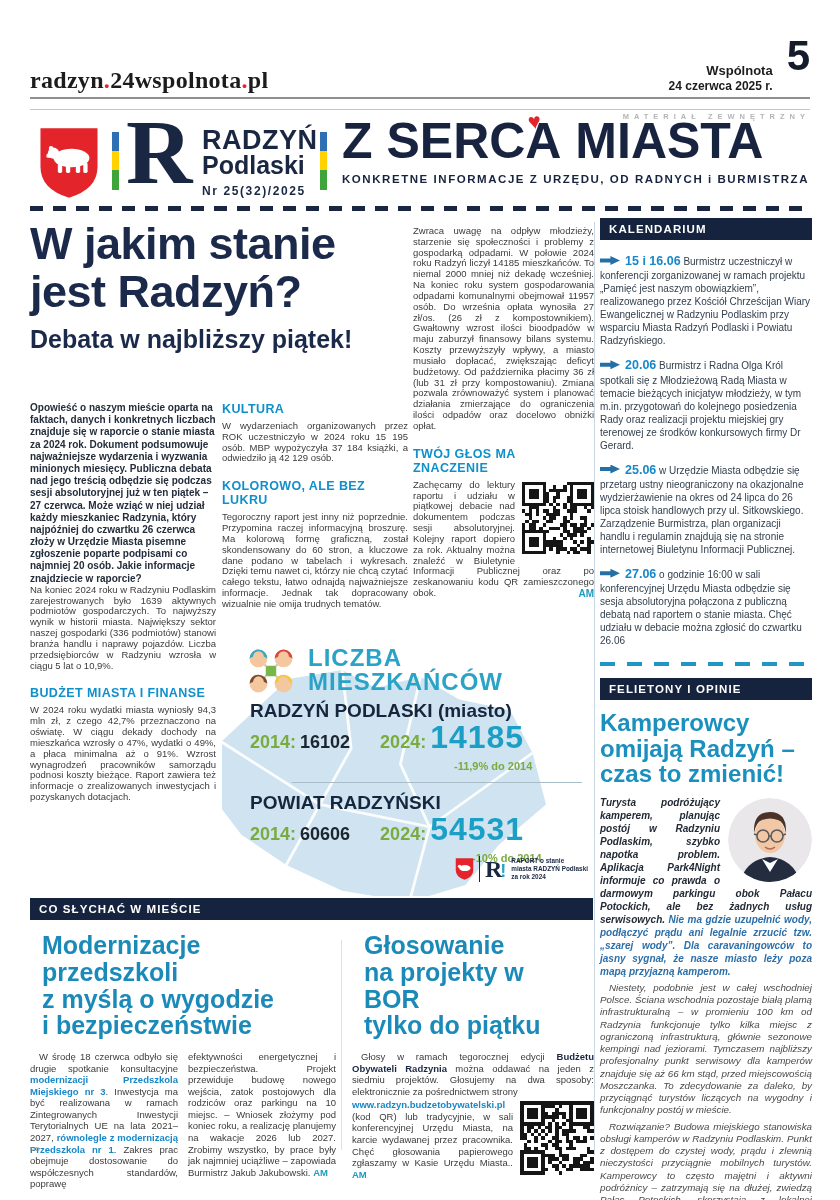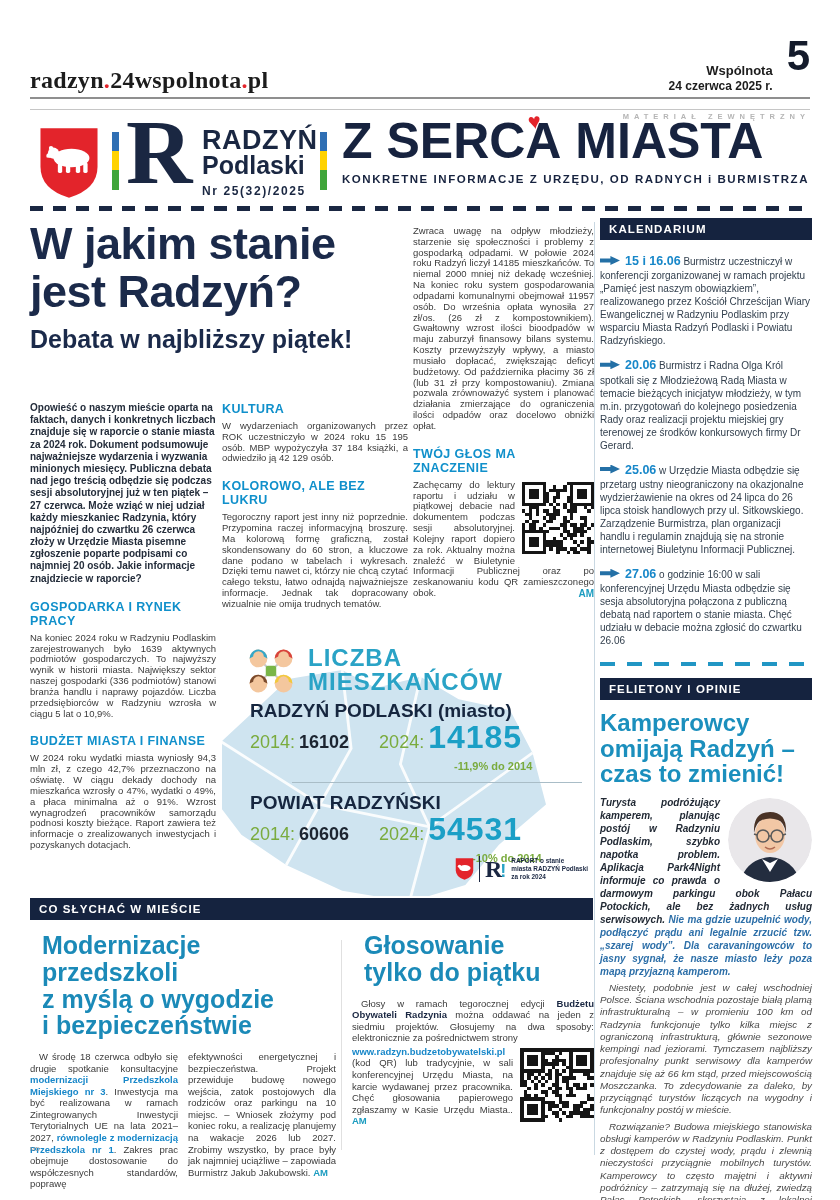--- a/index.html
+++ b/index.html
@@ -56,21 +56,21 @@
   .am{float:right;color:#1b9cc0;font-weight:800;font-size:10px;}
 
   
   .info{left:222px;top:640px;width:372px;height:256px;overflow:hidden;}
   .info-map{position:absolute;left:-12px;top:30px;}
   .info-icon{position:absolute;left:26px;top:8px;}
   .info-title{position:absolute;left:86px;top:6px;color:#2aa3c6;font-weight:800;font-size:24px;line-height:1.02;letter-spacing:1px;}
   .info-city-label{position:absolute;left:28px;top:60px;font-size:19px;font-weight:800;color:#16263f;}
   .info-row{position:absolute;left:28px;display:flex;align-items:baseline;}
   .row1{top:83px;} .row2{top:175px;}
-  .g-label{color:#7aab3e;font-weight:400;font-size:18px;margin-right:4px;}
+  .g-label{color:#7aab3e;font-weight:700;font-size:18px;margin-right:4px;}
   .n-old{color:#1c2430;font-weight:800;font-size:18px;margin-right:30px;}
   .n-big{color:#1b9fc6;font-weight:800;font-size:32px;letter-spacing:1px;line-height:.9;}
   .change{position:absolute;color:#7aab3e;font-weight:700;font-size:11px;}
   .ch1{left:232px;top:120px;} .ch2{left:250px;top:212px;}
   .info-div{position:absolute;left:70px;right:12px;top:142px;border-top:1px solid #a9bdc7;}
   .info-powiat{position:absolute;left:28px;top:152px;font-size:19px;font-weight:800;color:#16263f;}
   .rlogo{position:absolute;right:6px;top:216px;display:flex;align-items:center;gap:5px;}
   .rlogo-sep{width:1px;height:26px;background:#1a2742;}
   .rlogo-r{font-family:"Liberation Serif",serif;font-size:24px;font-weight:700;color:#1a2742;line-height:1;}
   .rlogo-bang{color:#2aa3c6;font-weight:800;font-size:18px;margin-left:-2px;}
@@ -162,21 +162,20 @@
 <div class="abs headline-block">
   <h1 class="main-headline">
     <span style="display:block">W jakim stanie</span>
     <span style="display:block">jest Radzyń?</span>
   </h1>
   <h2 class="sub-headline">Debata w najbliższy piątek!</h2>
 </div>
 
 <div class="abs col col1">
   <p class="intro">Opowieść o naszym mieście oparta na faktach, danych i konkretnych liczbach znajduje się w raporcie o stanie miasta za 2024 rok. Dokument podsumowuje najważniejsze wydarzenia i wyzwania minionych miesięcy. Publiczna debata nad jego treścią odbędzie się podczas sesji absolutoryjnej już w ten piątek – 27 czerwca. Może wziąć w niej udział każdy mieszkaniec Radzynia, który najpóźniej do czwartku 26 czerwca złoży w Urzędzie Miasta pisemne zgłoszenie poparte podpisami co najmniej 20 osób. Jakie informacje znajdziecie w raporcie?</p>
-  <h3 class="sec-head">GOSPODARKA I RYNEK PRACY</h3>
   <p class="body-txt">Na koniec 2024 roku w Radzyniu Podlaskim zarejestrowanych było 1639 aktywnych podmiotów gospodarczych. To najwyższy wynik w historii miasta. Największy sektor naszej gospodarki (336 podmiotów) stanowi branża handlu i naprawy pojazdów. Liczba przedsiębiorców w Radzyniu wzrosła w ciągu 5 lat o 10,9%.</p>
   <h3 class="sec-head">BUDŻET MIASTA I FINANSE</h3>
   <p class="body-txt">W 2024 roku wydatki miasta wyniosły 94,3 mln zł, z czego 42,7% przeznaczono na oświatę. W ciągu dekady dochody na mieszkańca wzrosły o 47%, wydatki o 49%, a płaca minimalna aż o 91%. Wzrost wynagrodzeń pracowników samorządu podnosi koszty bieżące. Raport zawiera też informacje o zrealizowanych inwestycjach i pozyskanych dotacjach.</p>
 </div>
 
 <div class="abs col col2">
   <h3 class="sec-head first">KULTURA</h3>
   <p class="body-txt">W wydarzeniach organizowanych przez ROK uczestniczyło w 2024 roku 15 195 osób. MBP wypożyczyła 37 184 książki, a odwiedziło ją 42 129 osób.</p>
   <h3 class="sec-head">KOLOROWO, ALE BEZ LUKRU</h3>
   <p class="body-txt">Tegoroczny raport jest inny niż poprzednie. Przypomina raczej informacyjną broszurę. Ma kolorową formę graficzną, został skondensowany do 60 stron, a kluczowe dane podano w tabelach i wykresach. Dzięki temu nawet ci, którzy nie chcą czytać całego tekstu, łatwo odnajdą najważniejsze informacje. Jednak tak dopracowany wizualnie nie omija trudnych tematów.</p>
@@ -538,20 +537,21 @@
     <p class="small-txt indent c"><span class="seg-plain">W środę 18 czerwca odbyło się drugie spotkanie konsultacyjne </span><span class="seg-bold-blue">modernizacji Przedszkola Miejskiego nr 3</span><span class="seg-plain">. Inwestycja ma być realizowana w ramach Zintegrowanych Inwestycji Terytorialnych UE na lata 2021–2027, </span><span class="seg-bold-blue">równolegle z modernizacją Przedszkola nr 1</span><span class="seg-plain">. Zakres prac obejmuje dostosowanie do współczesnych standardów, poprawę</span></p>
     <p class="small-txt c"><span class="seg-plain">efektywności energetycznej i bezpieczeństwa. Projekt przewiduje budowę nowego wejścia, zatok postojowych dla rodziców oraz parkingu na 10 miejsc. – Wniosek złożymy pod koniec roku, a realizację planujemy na wakacje 2026 lub 2027. Zrobimy wszystko, by prace były jak najmniej uciążliwe – zapowiada Burmistrz Jakub Jakubowski.  </span><span class="seg-bold-teal">AM</span></p>
   </div>
 </div>
 
 <div class="abs vrule-bot"></div>
 
 <div class="abs article2">
   <h2 class="art-head">
     <span>Głosowanie</span>
+    <span>na projekty w BOR</span>
     <span>tylko do piątku</span>
   </h2>
   <p class="small-txt indent"><span class="seg-plain">Głosy w ramach tegorocznej edycji </span><span class="seg-bold-navy">Budżetu Obywateli Radzynia</span><span class="seg-plain"> można oddawać na jeden z siedmiu projektów. Głosujemy na dwa sposoby: elektronicznie za pośrednictwem strony</span></p>
   <p class="small-txt" style="margin-top:2px;">
     <span class="qrbox"><svg viewBox="0 0 21 21" width="74" height="74" shape-rendering="crispEdges" fill="#151515">
           <rect x="0" y="0" width="1" height="1"></rect>
           <rect x="1" y="0" width="1" height="1"></rect>
           <rect x="2" y="0" width="1" height="1"></rect>
           <rect x="3" y="0" width="1" height="1"></rect>
           <rect x="4" y="0" width="1" height="1"></rect>

